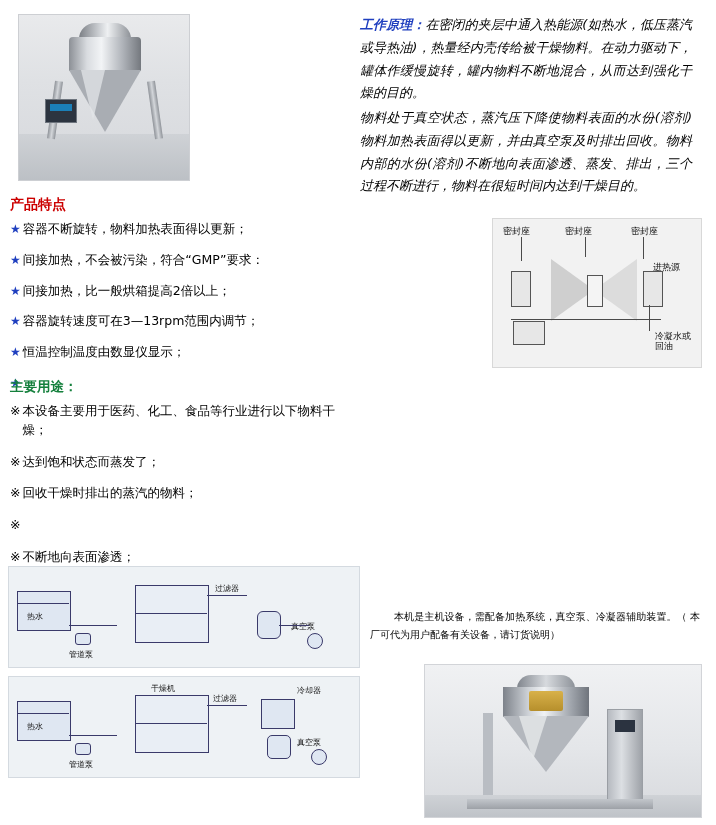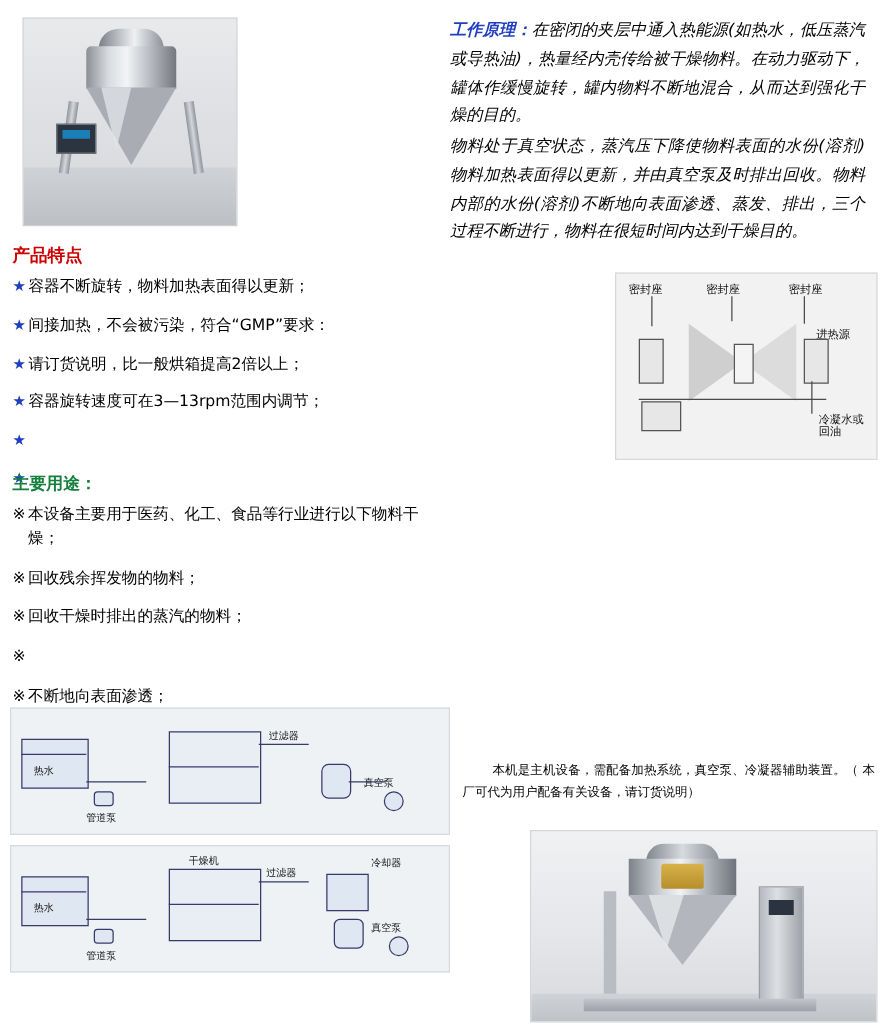--- a/index.html
+++ b/index.html
@@ -423,43 +423,44 @@
     <div class="feature-line">
       <span class="star">★</span>
       <span>容器不断旋转，物料加热表面得以更新；</span>
     </div>
     <div class="feature-line">
       <span class="star">★</span>
       <span>间接加热，不会被污染，符合“GMP”要求：</span>
     </div>
     <div class="feature-line">
       <span class="star">★</span>
-      <span>请订货说明，比一般烘箱提高2倍以上；</span>
+      <span>间接加热，比一般烘箱提高2倍以上；</span>
     </div>
     <div class="feature-line">
       <span class="star">★</span>
       <span>容器旋转速度可在3—13rpm范围内调节；</span>
     </div>
     <div class="feature-line">
       <span class="star">★</span>
+      <span>恒温控制温度由数显仪显示；</span>
     </div>
     <div class="feature-line">
       <span class="star">★</span>
     </div>
   </div>
 
   <div class="uses-title">主要用途：</div>
   <div class="uses">
     <div class="use-line">
       <span class="mark">※</span>
       <span>本设备主要用于医药、化工、食品等行业进行以下物料干燥；</span>
     </div>
     <div class="use-line">
       <span class="mark">※</span>
-      <span>回收残余挥发物的物料；</span>
+      <span>达到饱和状态而蒸发了；</span>
     </div>
     <div class="use-line">
       <span class="mark">※</span>
       <span>回收干燥时排出的蒸汽的物料；</span>
     </div>
     <div class="use-line">
       <span class="mark">※</span>
     </div>
     <div class="use-line">
       <span class="mark">※</span>

